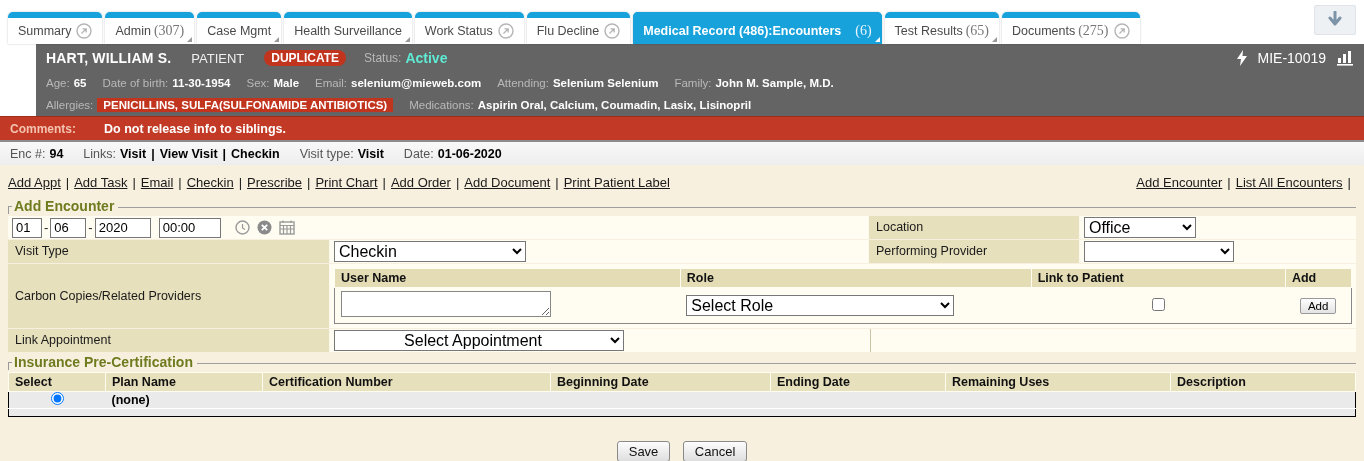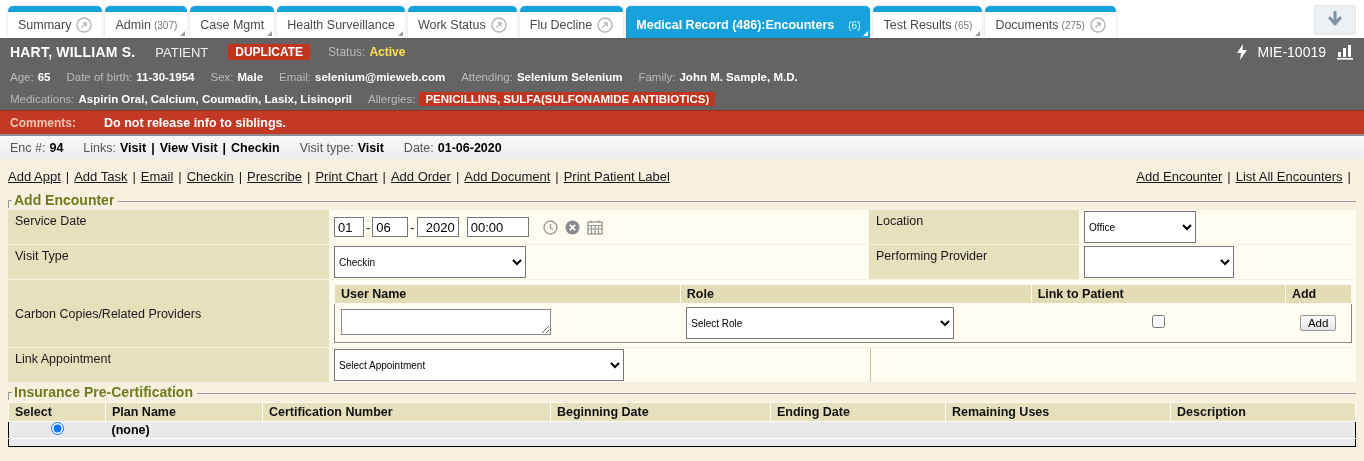--- a/index.html
+++ b/index.html
@@ -1,41 +1,41 @@
 <!DOCTYPE html>
 <html><head>
 <meta charset="utf-8">
 <style>
   * { margin:0; padding:0; box-sizing:border-box; }
   html,body { width:1364px; height:461px; font-family:"Liberation Sans", sans-serif; background:#fff; overflow:hidden; }
 
   
-  .tabbar { position:relative; height:38px; background:#fff; display:flex; align-items:flex-end; padding-left:8px; gap:3px; }
+  .tabbar { position:relative; height:44px; background:#fff; display:flex; align-items:flex-end; padding-left:8px; gap:3px; }
   .tab { position:relative; height:32px; background:#fff; border-radius:5px 5px 0 0; box-shadow:0 0 2px rgba(0,0,0,.25);
          display:flex; align-items:center; gap:5px; padding:8px 10px 2px 10px; cursor:pointer; }
   .tab::before { content:""; position:absolute; top:0; left:0; right:0; height:6px; background:#17a2dc; border-radius:5px 5px 0 0; }
   .tab-label { font-size:12.5px; color:#4a4a4a; white-space:nowrap; }
-  .tab-count { font-size:10px; color:#777; margin-left:-2px; }
+  .tab-count { font-size:14px; color:#777; margin-left:-2px;font-family:Liberation Serif, serif; }
   .tab .corner { position:absolute; right:2px; bottom:2px; width:0; height:0; border-left:5px solid transparent; border-bottom:5px solid #9a9a9a; }
   .tab.selected { background:#17a2dc;gap:16px; }
   .tab.selected .tab-label { color:#fff; font-weight:bold; }
   .tab.selected .tab-count { color:#eaf6fc; }
   .tab.selected .corner { border-bottom-color:#fff; }
   .ext-icon { width:16px; height:16px; flex:none; }
   .pulldown-btn { position:absolute; right:8px; top:5px; width:42px; height:30px; background:#eef1f4; border:1px solid #e0e4e8; border-radius:2px;
                   display:flex; align-items:center; justify-content:center; cursor:pointer; }
 
   
-  .phead { background:#646464; color:#fff; }
+  .phead { background:#646464; color:#fff;margin-left:36px; }
   .phead-row1 { display:flex; align-items:center; height:28px; padding:0 10px; }
   .pname { font-size:14px; font-weight:bold; letter-spacing:.2px; }
   .ptype { font-size:13px; color:#f0f0f0; margin-left:20px; }
-  .badge-red { background:#c1351f; color:#fff; font-weight:bold; font-size:12px; padding:1px 7px; margin-left:20px; border-radius:1px; }
+  .badge-red { background:#c1351f; color:#fff; font-weight:bold; font-size:12px; padding:1px 7px; margin-left:20px; border-radius:8px; }
   .plabel { color:#b9b9b9; font-size:12px; }
-  .pval { color:#fde047; font-weight:bold; font-size:12px; }
+  .pval { color:#5eead4; font-weight:bold; font-size:14px; }
   .status-wrap { margin-left:18px; display:flex; gap:4px; align-items:center; }
   .phead-right { margin-left:auto; display:flex; align-items:center; gap:10px;justify-content:center; }
   .chart-id { font-size:14px; color:#fff; }
   .phead-row2, .phead-row3 { display:flex; align-items:center; height:22px; padding:0 10px; font-size:11.5px; }
   .phead-row2 .plabel, .phead-row3 .plabel { font-size:11.5px; }
   .pitem { display:flex; gap:4px; align-items:center; margin-right:16px; white-space:nowrap; }
   .pval11 { color:#fff; font-weight:bold; font-size:11.5px; }
   .allergy-badge { background:#c1351f; color:#fff; font-weight:bold; font-size:11.5px; padding:1px 6px; }
 
   
@@ -66,28 +66,28 @@
 
   .frow { display:flex; margin-bottom:1px; }
   .c-lbl { width:322px; background:#e7e0bd; padding:4px 7px; font-size:12.5px; color:#1a1a1a; border-right:1px solid #fbf8ee; }
   .c-fld { flex:1; background:#fffdf2; padding:1px 4px; display:flex; align-items:center; }
   .c-lbl2 { width:212px; background:#e7e0bd; padding:4px 7px; font-size:12.5px; color:#1a1a1a; border-left:1px solid #fbf8ee; border-right:1px solid #fbf8ee; }
   .c-fld2 { width:276px; background:#fffdf2; padding:1px 4px; display:flex; align-items:center; }
   .c-fld-fixed { width:540px; flex:none; }
   .c-rest { flex:1; background:#fffdf2; border-left:1px solid #c9c3a4; }
 
   input[type=text] { height:20px; border:1px solid #777; font-size:13px; font-family:"Liberation Sans",sans-serif; padding:1px 3px; background:#fff; }
-  .d-mm { width:30px; } .d-dd { width:36px; } .d-yy { width:42px;text-align:right; } .d-time { width:62px; margin-left:8px; }
+  .d-mm { width:30px; } .d-dd { width:36px; } .d-yy { width:56px; } .d-time { width:62px; margin-left:8px; }
   .dash { font-size:13px; color:#222; margin:0 2px; }
   .dt-icons { display:flex; gap:7px; align-items:center; margin-left:14px; }
   .dt-icons svg { cursor:pointer; }
 
-  select { height:32px; border:1px solid #777; background:#fff; font-size:10px; font-family:"Liberation Sans",sans-serif; color:#000; }
+  select { height:21px; border:1px solid #777; background:#fff; font-size:16px; font-family:"Liberation Sans",sans-serif; color:#000; }
   .sel-location { width:112px; } .sel-provider { width:150px; } .sel-visittype { width:192px; }
-  .sel-role { width:268px; } .sel-appt { width:290px; }
+  .sel-role { width:268px; } .sel-appt { width:290px;text-align:center; }
 
   .cc-field { display:block; padding:4px; }
   .cc-table { width:100%; border:1px solid #888; background:#fffdf2; border-collapse:collapse; }
   .cc-table th { background:#e3dcb5; font-size:12.5px; text-align:left; padding:2px 6px; border:1px solid #fffdf2; font-weight:bold; color:#111; }
   .cc-table td { padding:3px 6px; font-size:12.5px; vertical-align:middle; }
   .cc-un { width:34%; } .cc-role { width:34.5%; } .cc-link { width:25%; } .cc-add { width:6.5%; }
   textarea.ccname { width:210px; height:26px; border:1px solid #888; resize:both; font-family:"Liberation Sans",sans-serif; font-size:13px; }
   .btn-small { font-size:11.5px; padding:1px 7px; background:linear-gradient(#fdfdfd,#e3e3e3); border:1px solid #999; border-radius:2px; cursor:pointer; font-family:"Liberation Sans",sans-serif; }
   td.center { text-align:center; }
 
@@ -207,26 +207,26 @@
         <span class="plabel">Attending:</span>
         <span class="pval11">Selenium Selenium</span>
       </span>
     <span class="pitem">
         <span class="plabel">Family:</span>
         <span class="pval11">John M. Sample, M.D.</span>
       </span>
   </div>
   <div class="phead-row3">
     <span class="pitem">
+        <span class="plabel">Allergies:</span>
+        <span class="allergy-badge">PENICILLINS, SULFA(SULFONAMIDE ANTIBIOTICS)</span>
+      </span>
+    <span class="pitem">
         <span class="plabel">Medications:</span>
         <span class="pval11">Aspirin Oral, Calcium, Coumadin, Lasix, Lisinopril</span>
-      </span>
-    <span class="pitem">
-        <span class="plabel">Allergies:</span>
-        <span class="allergy-badge">PENICILLINS, SULFA(SULFONAMIDE ANTIBIOTICS)</span>
       </span>
   </div>
 </div>
 
 <div class="comments">
   <span class="clabel">Comments:</span>
   <span class="ctext">Do not release info to siblings.</span>
 </div>
 
 <div class="encbar">
@@ -279,21 +279,20 @@
       <span class="lsep">|</span>
   </div>
 
   <div class="legend-row">
     <span class="legend-tick"></span>
     <span class="legend-text">Add Encounter</span>
     <span class="legend-line"></span>
   </div>
 
   <div class="frow">
-    <div class="c-lbl">Service Date</div>
     <div class="c-fld">
       <input type="text" class="d-mm" value="01" style="">
       <span class="dash">-</span>
       <input type="text" class="d-dd" value="06" style="">
       <span class="dash">-</span>
       <input type="text" class="d-yy" value="2020" style="">
       <input type="text" class="d-time" value="00:00" style="">
       <span class="dt-icons">
         <svg width="15" height="15" viewBox="0 0 15 15">
             <circle cx="7.5" cy="7.5" r="6.5" fill="none" stroke="#9a9a9a" stroke-width="1.4"></circle>

